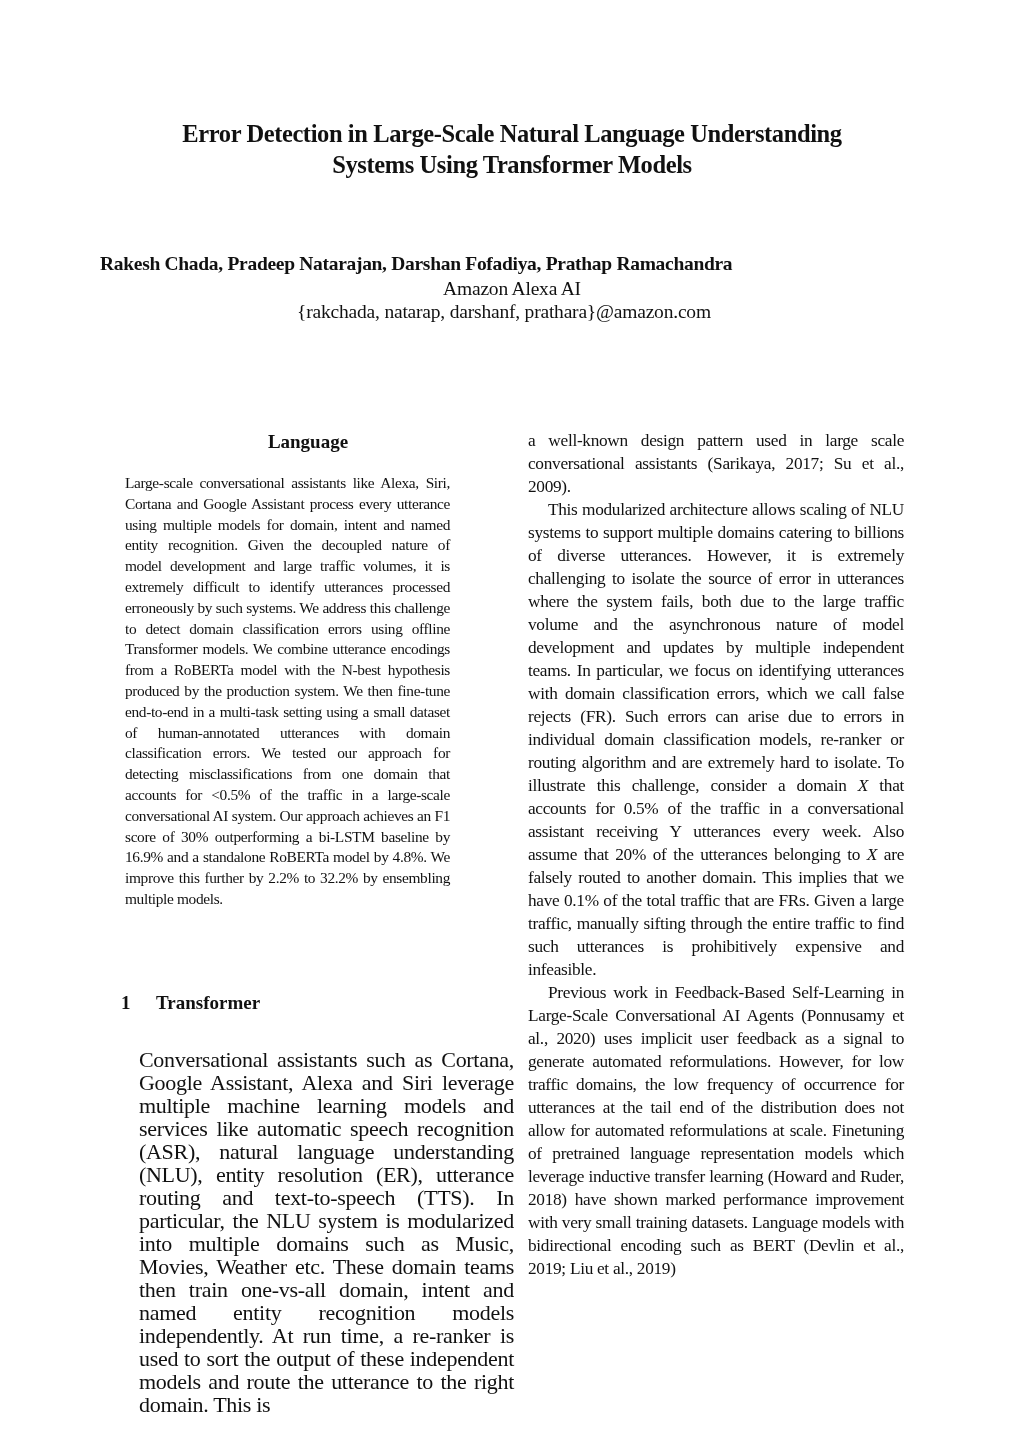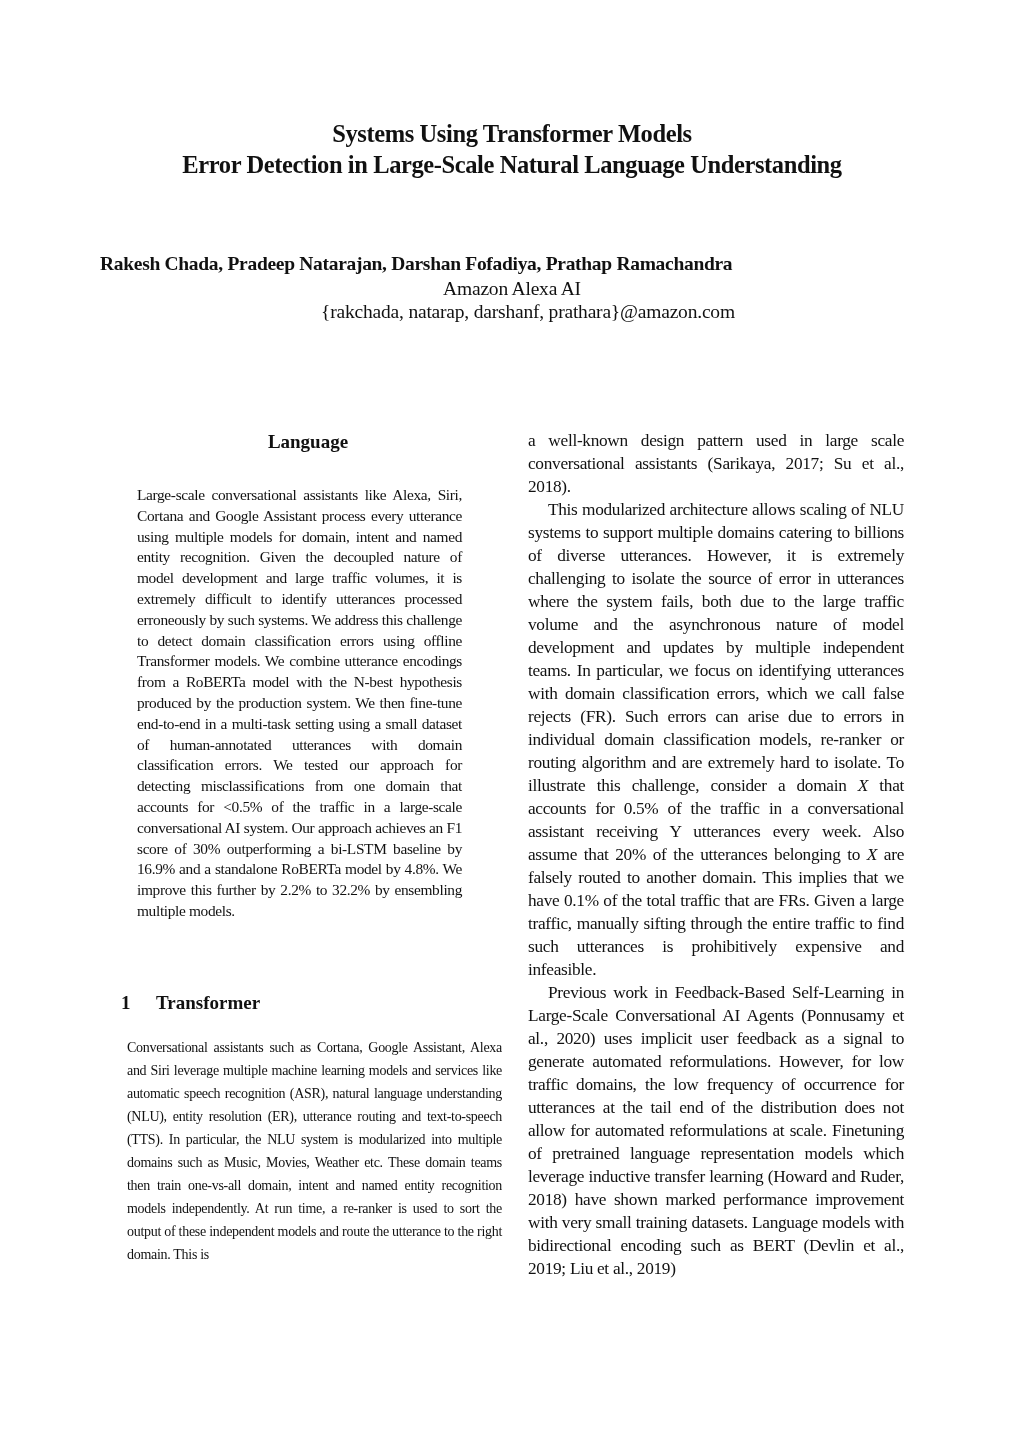--- a/index.html
+++ b/index.html
@@ -42,21 +42,21 @@
       left: 100px;
       top: 277px;
       width: 824px;
       text-align: center;
       font-size: 19.5px;
       line-height: 24px;
       letter-spacing: -0.2px;
     }
     .email {
       position: absolute;
-      left: 116px;
+      left: 92px;
       top: 300px;
       width: 824px;
       text-align: center;
       font-size: 19.5px;
       line-height: 24px;
       letter-spacing: -0.2px;
     }
     .abstract-heading {
       position: absolute;
       left: 121px;
@@ -69,44 +69,44 @@
     }
     .abstract-body {
       position: absolute;
       left: 121px;
       top: 469px;
       width: 325px;
       font-size: 15.4px;
       line-height: 20.8px;
       text-align: justify;
       letter-spacing: -0.35px;
-      margin: 16px;
+      margin: 4px;
     }
     .section-heading {
       position: absolute;
       left: 121px;
       top: 991px;
       font-weight: bold;
       font-size: 19px;
       line-height: 24px;
     }
     .section-heading .num {
       display: inline-block;
       width: 35px;
     }
     .intro-body {
       position: absolute;
       left: 121px;
       top: 1030px;
       width: 375px;
-      font-size: 14px;
+      font-size: 22px;
       line-height: 23px;
       text-align: justify;
       letter-spacing: -0.3px;
-      margin: 6px;
+      margin: 18px;
     }
     .right-col {
       position: absolute;
       left: 528px;
       top: 429px;
       width: 376px;
       font-size: 17.3px;
       line-height: 23px;
       text-align: justify;
       letter-spacing: -0.3px;
@@ -118,33 +118,33 @@
       text-indent: 20px;
     }
     .right-col i {
       font-style: italic;
     }
   </style>
 </head>
 <body>
 
 <div class="title">
+  <div>Error Detection in Large-Scale Natural Language Understanding</div>
   <div>Systems Using Transformer Models</div>
-  <div>Error Detection in Large-Scale Natural Language Understanding</div>
 </div>
 
 <div class="authors">Rakesh Chada, Pradeep Natarajan, Darshan Fofadiya, Prathap Ramachandra</div>
 <div class="affil">Amazon Alexa AI</div>
 <div class="email">{rakchada, natarap, darshanf, prathara}@amazon.com</div>
 
 <div class="abstract-heading">Language</div>
 <p class="abstract-body">Large-scale conversational assistants like Alexa, Siri, Cortana and Google Assistant process every utterance using multiple models for domain, intent and named entity recognition. Given the decoupled nature of model development and large traffic volumes, it is extremely difficult to identify utterances processed erroneously by such systems. We address this challenge to detect domain classification errors using offline Transformer models. We combine utterance encodings from a RoBERTa model with the N-best hypothesis produced by the production system. We then fine-tune end-to-end in a multi-task setting using a small dataset of human-annotated utterances with domain classification errors. We tested our approach for detecting misclassifications from one domain that accounts for &lt;0.5% of the traffic in a large-scale conversational AI system. Our approach achieves an F1 score of 30% outperforming a bi-LSTM baseline by 16.9% and a standalone RoBERTa model by 4.8%. We improve this further by 2.2% to 32.2% by ensembling multiple models.</p>
 
 <div class="section-heading">
   <span class="num">1</span><span>Transformer</span>
 </div>
 <p class="intro-body">Conversational assistants such as Cortana, Google Assistant, Alexa and Siri leverage multiple machine learning models and services like automatic speech recognition (ASR), natural language understanding (NLU), entity resolution (ER), utterance routing and text-to-speech (TTS). In particular, the NLU system is modularized into multiple domains such as Music, Movies, Weather etc. These domain teams then train one-vs-all domain, intent and named entity recognition models independently. At run time, a re-ranker is used to sort the output of these independent models and route the utterance to the right domain. This is</p>
 
 <div class="right-col">
-  <p>a well-known design pattern used in large scale conversational assistants (Sarikaya, 2017; Su et al., 2018).</p>
+  <p>a well-known design pattern used in large scale conversational assistants (Sarikaya, 2017; Su et al., 2009).</p>
   <p class="indent"><span>This modularized architecture allows scaling of NLU systems to support multiple domains catering to billions of diverse utterances. However, it is extremely challenging to isolate the source of error in utterances where the system fails, both due to the large traffic volume and the asynchronous nature of model development and updates by multiple independent teams. In particular, we focus on identifying utterances with domain classification errors, which we call false rejects (FR). Such errors can arise due to errors in individual domain classification models, re-ranker or routing algorithm and are extremely hard to isolate. To illustrate this challenge, consider a domain </span><i>X</i><span> that accounts for 0.5% of the traffic in a conversational assistant receiving Y utterances every week. Also assume that 20% of the utterances belonging to </span><i>X</i><span> are falsely routed to another domain. This implies that we have 0.1% of the total traffic that are FRs. Given a large traffic, manually sifting through the entire traffic to find such utterances is prohibitively expensive and infeasible.</span></p>
   <p class="indent">Previous work in Feedback-Based Self-Learning in Large-Scale Conversational AI Agents (Ponnusamy et al., 2020) uses implicit user feedback as a signal to generate automated reformulations. However, for low traffic domains, the low frequency of occurrence for utterances at the tail end of the distribution does not allow for automated reformulations at scale. Finetuning of pretrained language representation models which leverage inductive transfer learning (Howard and Ruder, 2018) have shown marked performance improvement with very small training datasets. Language models with bidirectional encoding such as BERT (Devlin et al., 2019; Liu et al., 2019)</p>
 </div>
 
 </body></html>

